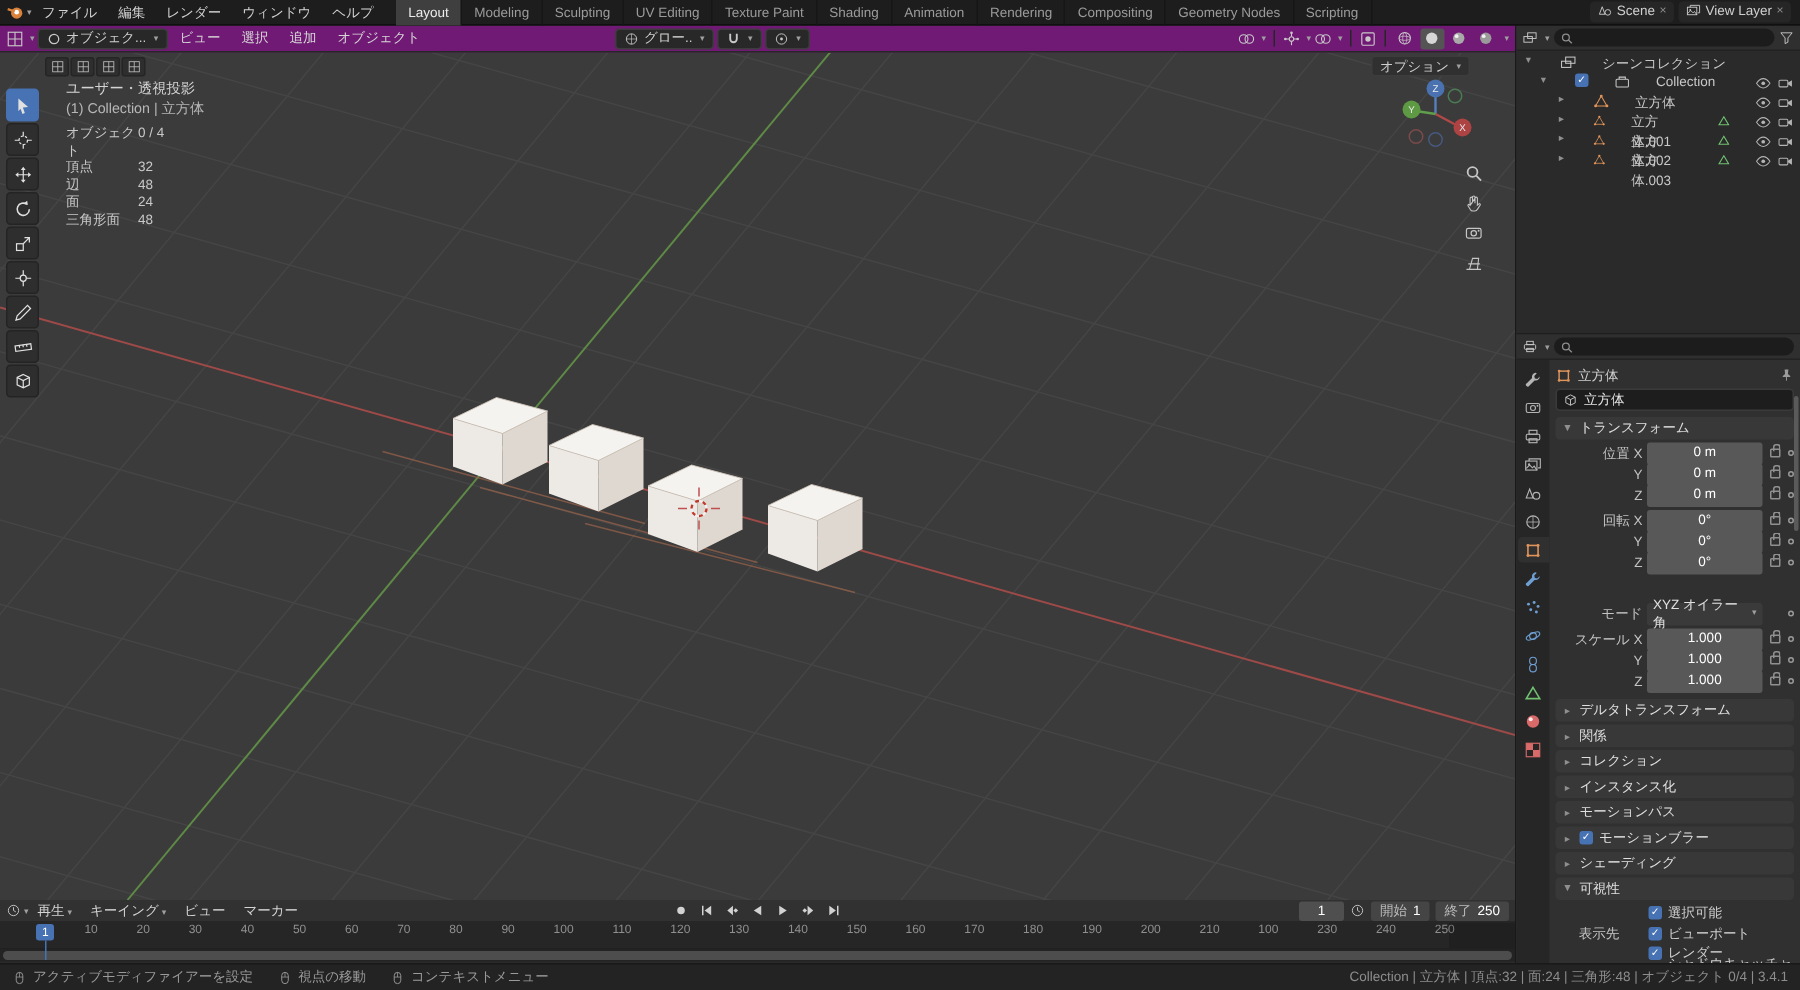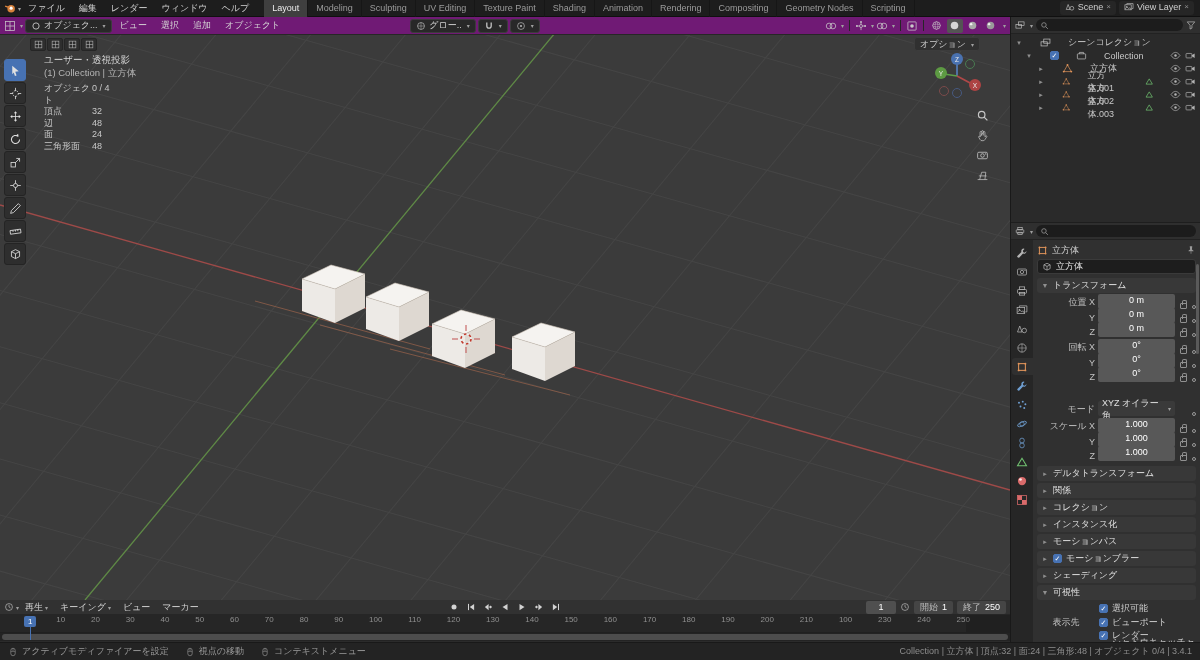--- a/index.html
+++ b/index.html
@@ -41,35 +41,35 @@
 .vp-stats .lab{width:48px}
 .nav-icons{position:absolute;right:21px;top:74px;display:flex;flex-direction:column;gap:7px;z-index:2;color:#c6c6c6;align-items:center}
 .nav-icons svg{width:13px;height:13px}
 
 #right-panel{position:absolute;left:1010px;top:17px;width:190px;height:625px;background:#303030;border-left:1px solid #191919}
 #outliner{position:absolute;left:0;top:0;right:0;height:205px;background:#2a2a2a}
 .panel-header{height:17px;background:#2f2f2f;border-bottom:1px solid #222;display:flex;align-items:center;padding:0 4px;gap:3px}
 .mini-search{flex:1;height:12px;background:#1c1c1c;border-radius:6px;display:flex;align-items:center;padding:0 4px;gap:3px}
 .mini-search svg{width:9px;height:9px;color:#8f8f8f}
 .outl-body{padding:2px 0}
-.outl-row{height:13px;display:flex;align-items:center;padding:0 4px;gap:17px;color:#c8c8c8}
+.outl-row{height:13px;display:flex;padding:0 4px;gap:17px;color:#c8c8c8}
 .tw{color:#8f8f8f;width:8px;text-align:center;font-size:7px;flex:none}
 .outl-row .trail{margin-left:auto;display:flex;gap:4px;align-items:center}
 .outl-row svg{width:11px;height:11px}
 #properties{position:absolute;left:0;top:205px;right:0;bottom:0;background:#303030;border-top:1px solid #1e1e1e}
 .prop-body{position:absolute;left:0;top:17px;right:0;bottom:0;display:flex}
 .tabcol{width:22px;background:#262626;display:flex;flex-direction:column;align-items:center;padding-top:4px;gap:2px;flex:none}
 .tab{width:21px;height:17px;display:flex;align-items:center;justify-content:center;border-radius:3px 0 0 3px}
 .tab svg{width:12px;height:12px}
 .tab.active{background:#303030}
 .prop-main{flex:1;padding:3px 4px 0 4px;overflow:hidden;position:relative}
 .breadcrumb{display:flex;align-items:center;gap:4px;height:14px;color:#d0d0d0}
 .idfield{display:flex;align-items:center;gap:4px;background:#1d1d1d;border:1px solid #3a3a3a;border-radius:3px;height:15px;padding:0 4px;margin:2px 0 4px 0;color:#e4e4e4}
 .sect-h{display:flex;align-items:center;gap:4px;height:15px;background:#383838;border-radius:3px;padding:0 4px;margin:2px 0;color:#e0e0e0}
-.prow{display:flex;align-items:flex-end;height:14px;gap:3px}
+.prow{display:flex;align-items:center;height:14px;gap:3px}
 .plab{width:58px;text-align:right;color:#c3c3c3;flex:none}
 .pfield{flex:1;height:15px;background:#585858;border-radius:2px;color:#fff;text-align:center;line-height:12px}
 .pfield.drop{background:#3a3a3a;text-align:left;padding:0 4px;display:flex;align-items:center;justify-content:space-between;color:#e0e0e0}
 .lock{width:7px;height:6px;border:1px solid #909090;border-radius:1px;position:relative;margin-left:2px;flex:none}
 .lock:before{content:"";position:absolute;top:-4px;left:1px;width:3px;height:4px;border:1px solid #909090;border-bottom:none;border-radius:2px 2px 0 0}
 .adot{width:4px;height:4px;border:1px solid #9a9a9a;border-radius:50%;flex:none;margin-left:2px}
 .cb{width:9px;height:9px;border-radius:2px;background:#545454;border:1px solid #454545;flex:none;display:flex;align-items:center;justify-content:center;font-size:7px;color:#fff;line-height:1}
 .cb.on{background:#4772b3;border-color:#4772b3}
 .vrow{display:flex;align-items:center;height:13.5px;gap:4px}
 .vlab{width:58px;text-align:center;color:#c3c3c3;flex:none}

